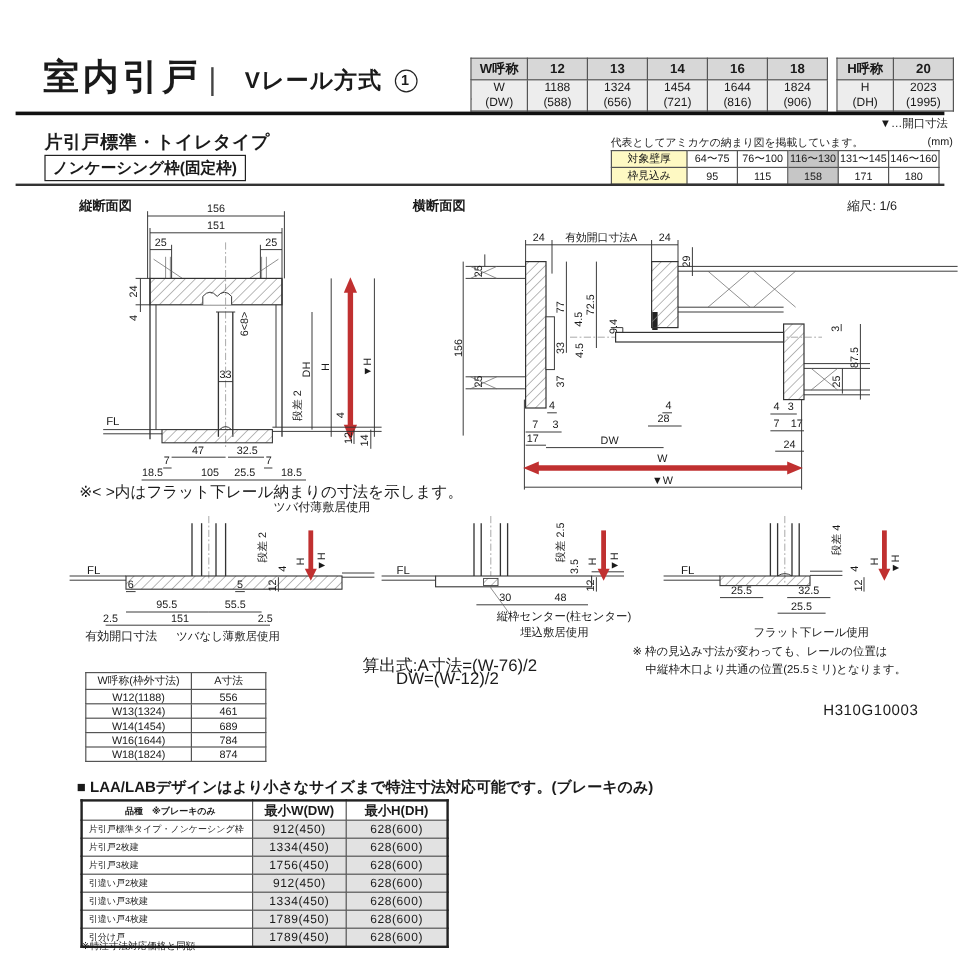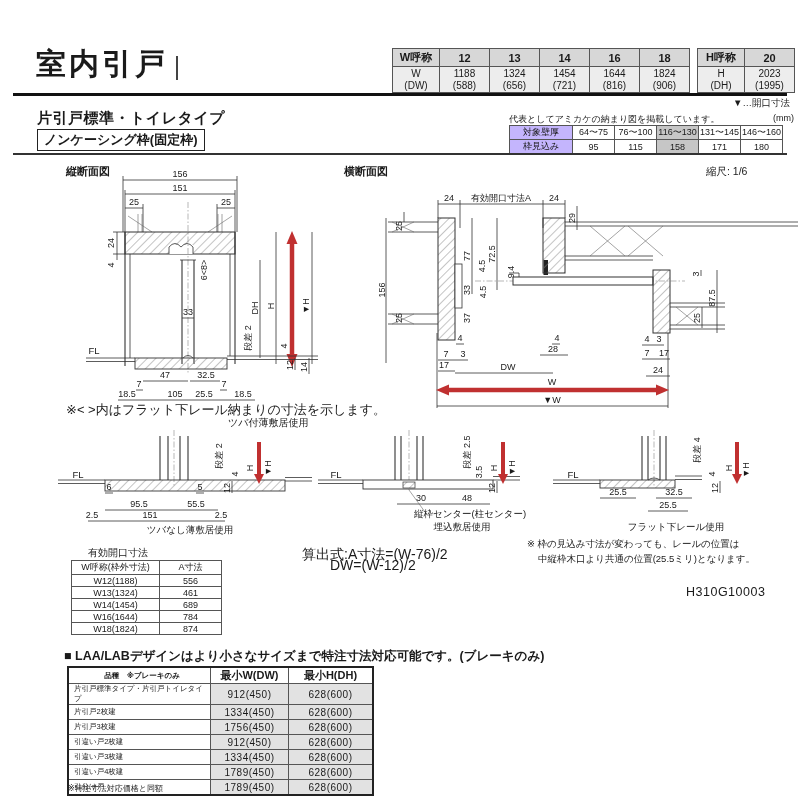--- a/index.html
+++ b/index.html
@@ -21,21 +21,21 @@
   .sztbl{border:1.5px solid #333;}
   .sztbl th{border:1px solid #555;background:#d7d7d7;font-size:11px;font-weight:700;height:17px;padding:0;}
   .sztbl td{border:1px solid #555;background:#ededed;font-size:10px;text-align:center;height:25px;padding:0;line-height:1.15;}
   .sztbl .c0{width:46px;} .sztbl .c{width:49px;}
   
   .type1{font-size:15px;font-weight:700;letter-spacing:.5px;}
   .type2{font-size:13px;font-weight:700;border:1.5px solid #222;padding:1px 6px;display:inline-block;}
   
   .wall-note{font-size:9px;} .wall-unit{font-size:9px;}
   .walltbl td{border:1px solid #555;font-size:9px;text-align:center;height:12px;padding:0;}
-  .walltbl .lbl{background:#c4b5fd;width:62px;}
+  .walltbl .lbl{background:#fef9c3;width:62px;}
   .walltbl .v{width:41px;background:#fff;}
   .walltbl .hl{background:#c6c6c6;}
   
   .drw-label{font-size:11px;font-weight:700;}
   .scale{font-size:10.5px;}
   .note{font-size:13px;}
   .note2{font-size:10px;}
   
   .open-title{font-size:10px;}
   .opentbl{border:1px solid #444;}
@@ -71,20 +71,24 @@
   .red-ln{stroke:#c03030;stroke-width:4.5;fill:none;}
   .red-fill{fill:#c03030;stroke:none;}
 </style>
 </head>
 <body>
 
 <div id="page">
 
   <div class="abs main-title" style="left:36px;top:44px;">室内引戸</div>
   <div class="abs title-sep" style="left:176px;top:56px;"></div>
+  <div class="abs method" style="left:204px;top:54px;">
+    <span>Vレール方式</span>
+    <span class="circle-num">1</span>
+  </div>
 
   <div class="abs size-title" style="left:392px;top:35px;">片引戸標準・トイレタイプ　サイズ/基本寸法(mm)</div>
   <table class="abs sztbl" style="left:392px;top:48px;">
     <tbody>
         <tr>
       <th class="c0">W呼称</th>
       <th class="c">12</th>
       <th class="c">13</th>
       <th class="c">14</th>
       <th class="c">16</th>
@@ -504,21 +508,21 @@
       <text transform="rotate(-90,715,58)" x="715" y="61">12</text>
       <text x="676" y="100" class="big">フラット下レール使用</text>
     </g>
   </svg>
 
   <div class="abs rail-note" style="left:527px;top:537px;width:270px;">
     <div>※ 枠の見込み寸法が変わっても、レールの位置は</div>
     <div style="padding-left:11px;">中縦枠木口より共通の位置(25.5ミリ)となります。</div>
   </div>
 
-  <div class="abs open-title" style="left:71px;top:546px;margin-left:17px;">有効開口寸法</div>
+  <div class="abs open-title" style="left:71px;top:523px;">有効開口寸法</div>
   <table class="abs opentbl" style="left:71px;top:560px;">
     <tbody>
         <tr>
       <th class="c1">W呼称(枠外寸法)</th>
       <th class="c2">A寸法</th>
     </tr>
     <tr>
           <td>W12(1188)</td>
           <td>556</td>
         </tr>
@@ -550,21 +554,21 @@
 
   <div class="abs custom-title" style="left:64px;top:648px;">■ LAA/LABデザインはより小さなサイズまで特注寸法対応可能です。(ブレーキのみ)</div>
   <table class="abs custtbl" style="left:67px;top:666px;">
     <tbody>
         <tr>
       <th class="name" style="text-align:center;">品種　※ブレーキのみ</th>
       <th class="w">最小W(DW)</th>
       <th class="h">最小H(DH)</th>
     </tr>
     <tr>
-          <td class="name">片引戸標準タイプ・片引戸トイレタイプ</td>
+          <td class="name">片引戸標準タイプ・ノンケーシング枠</td>
           <td class="val w">912(450)</td>
           <td class="val h">628(600)</td>
         </tr>
     <tr>
           <td class="name">片引戸2枚建</td>
           <td class="val w">1334(450)</td>
           <td class="val h">628(600)</td>
         </tr>
     <tr>
           <td class="name">片引戸3枚建</td>

